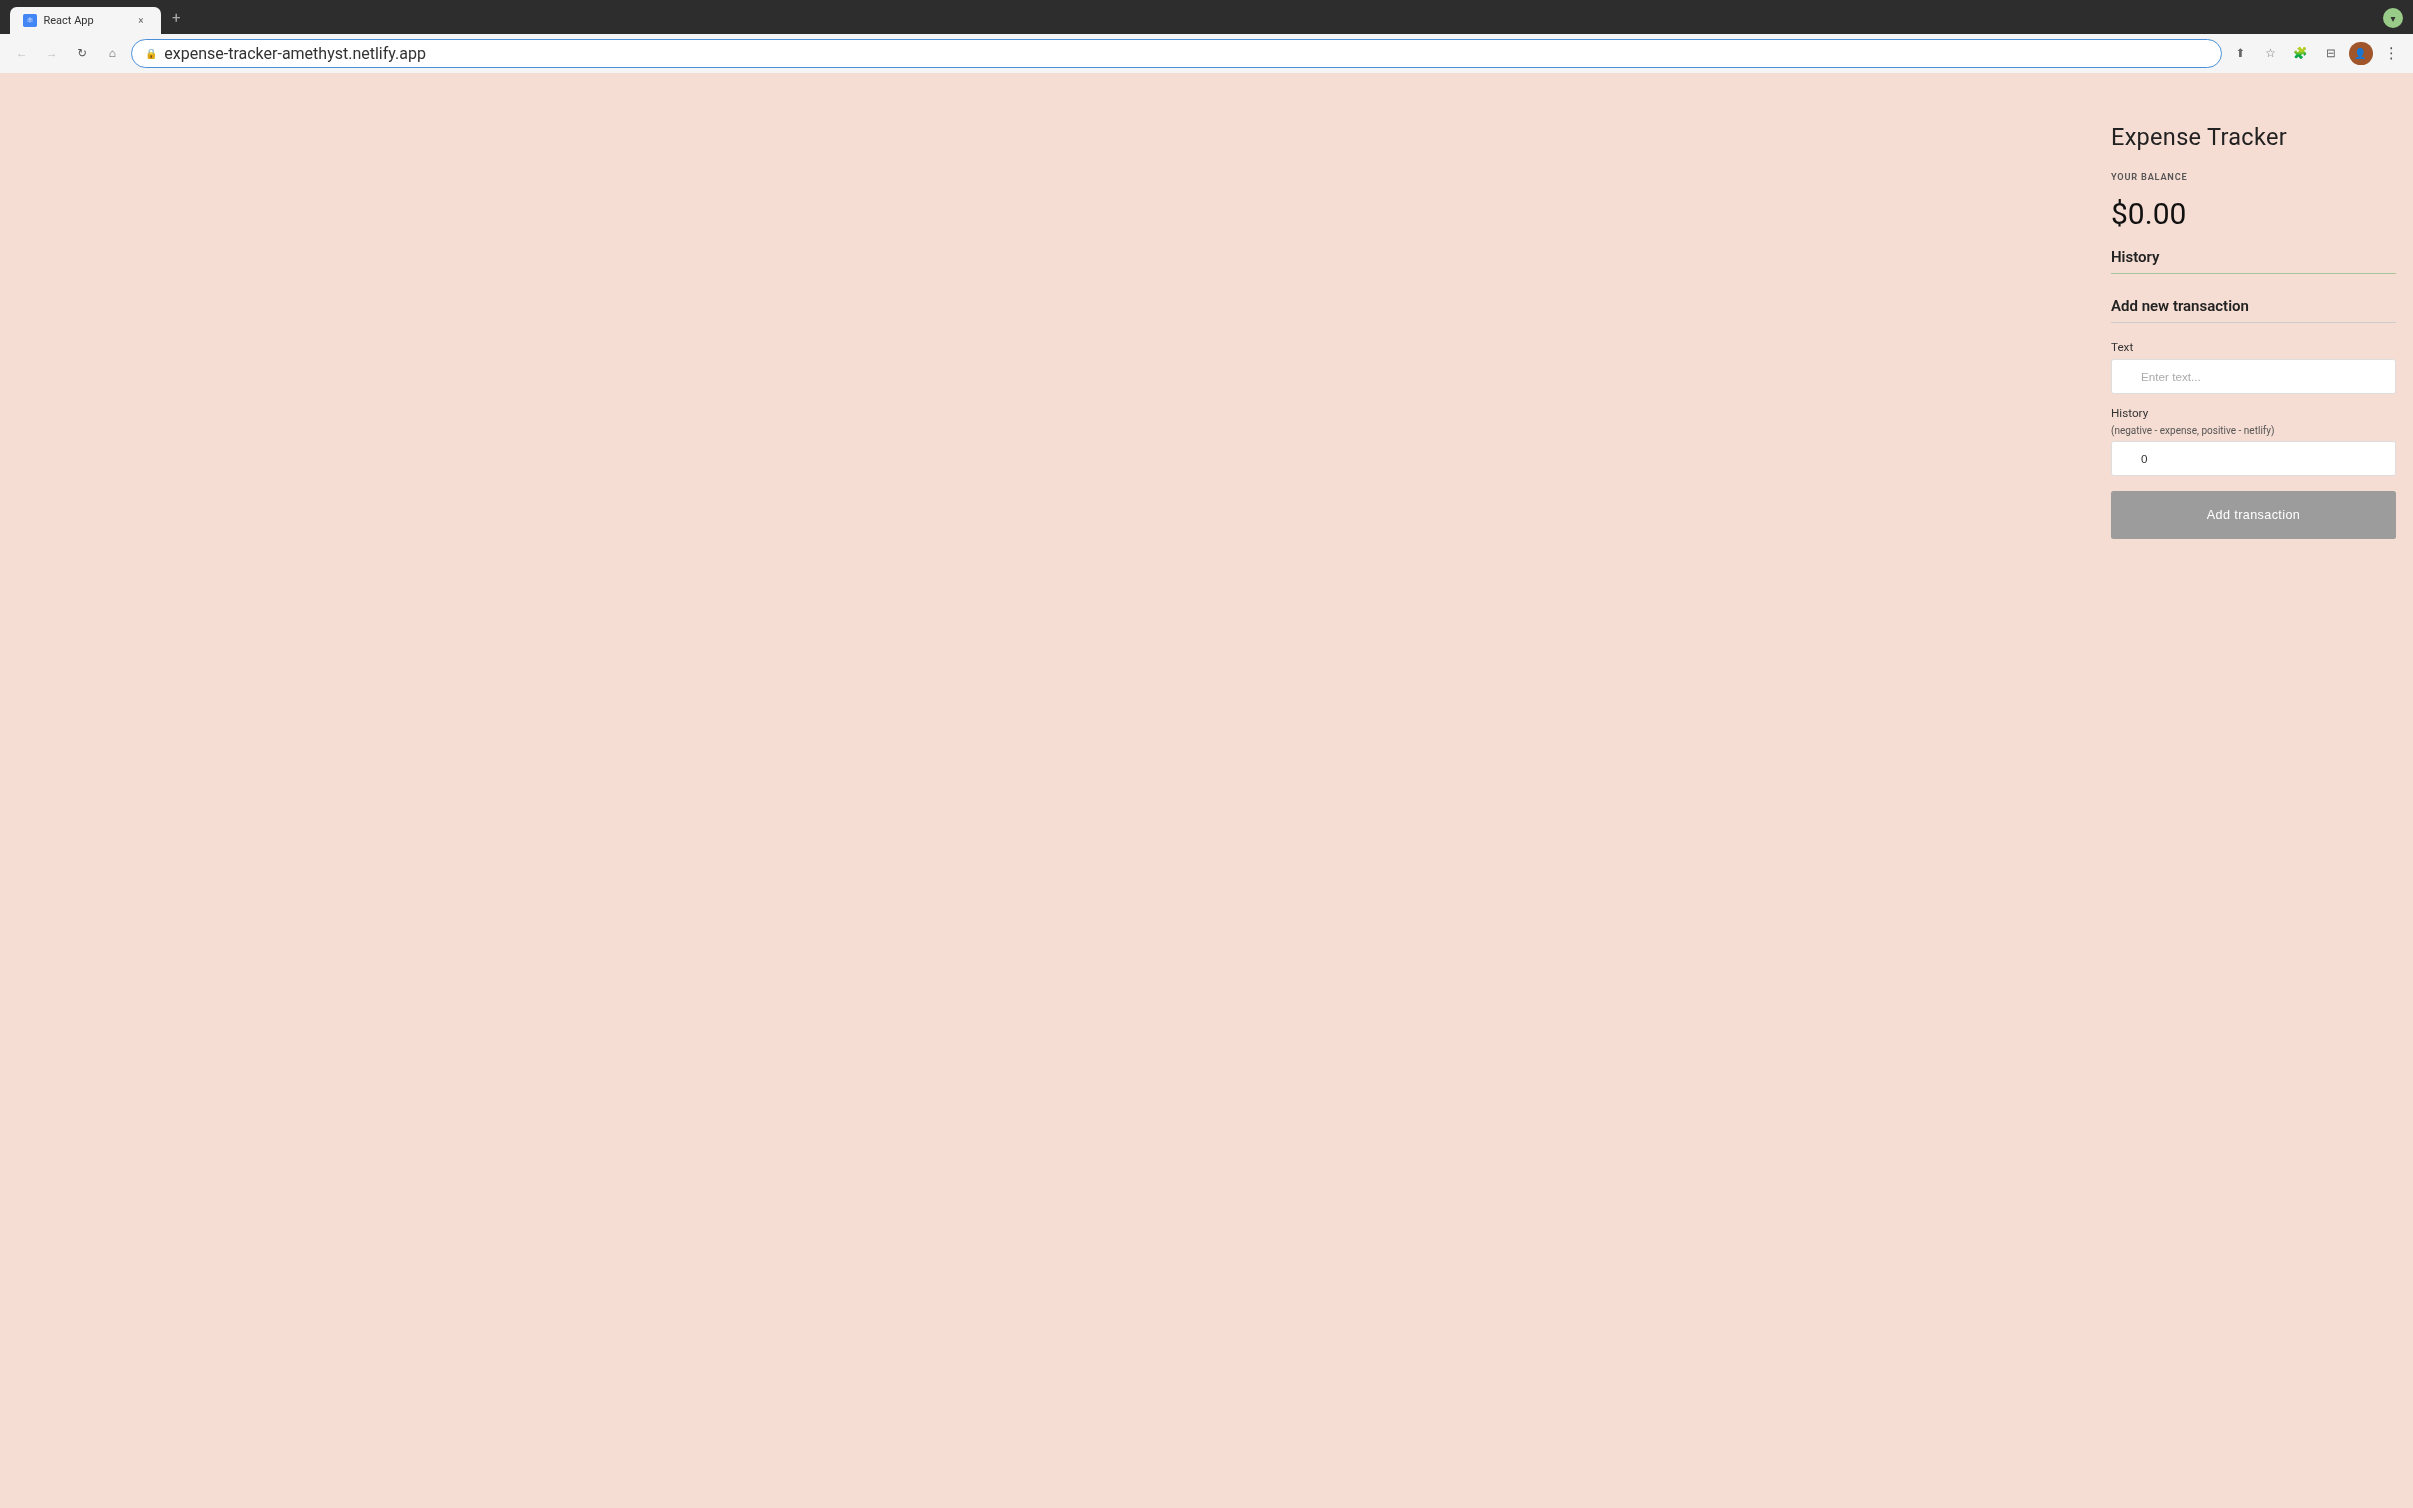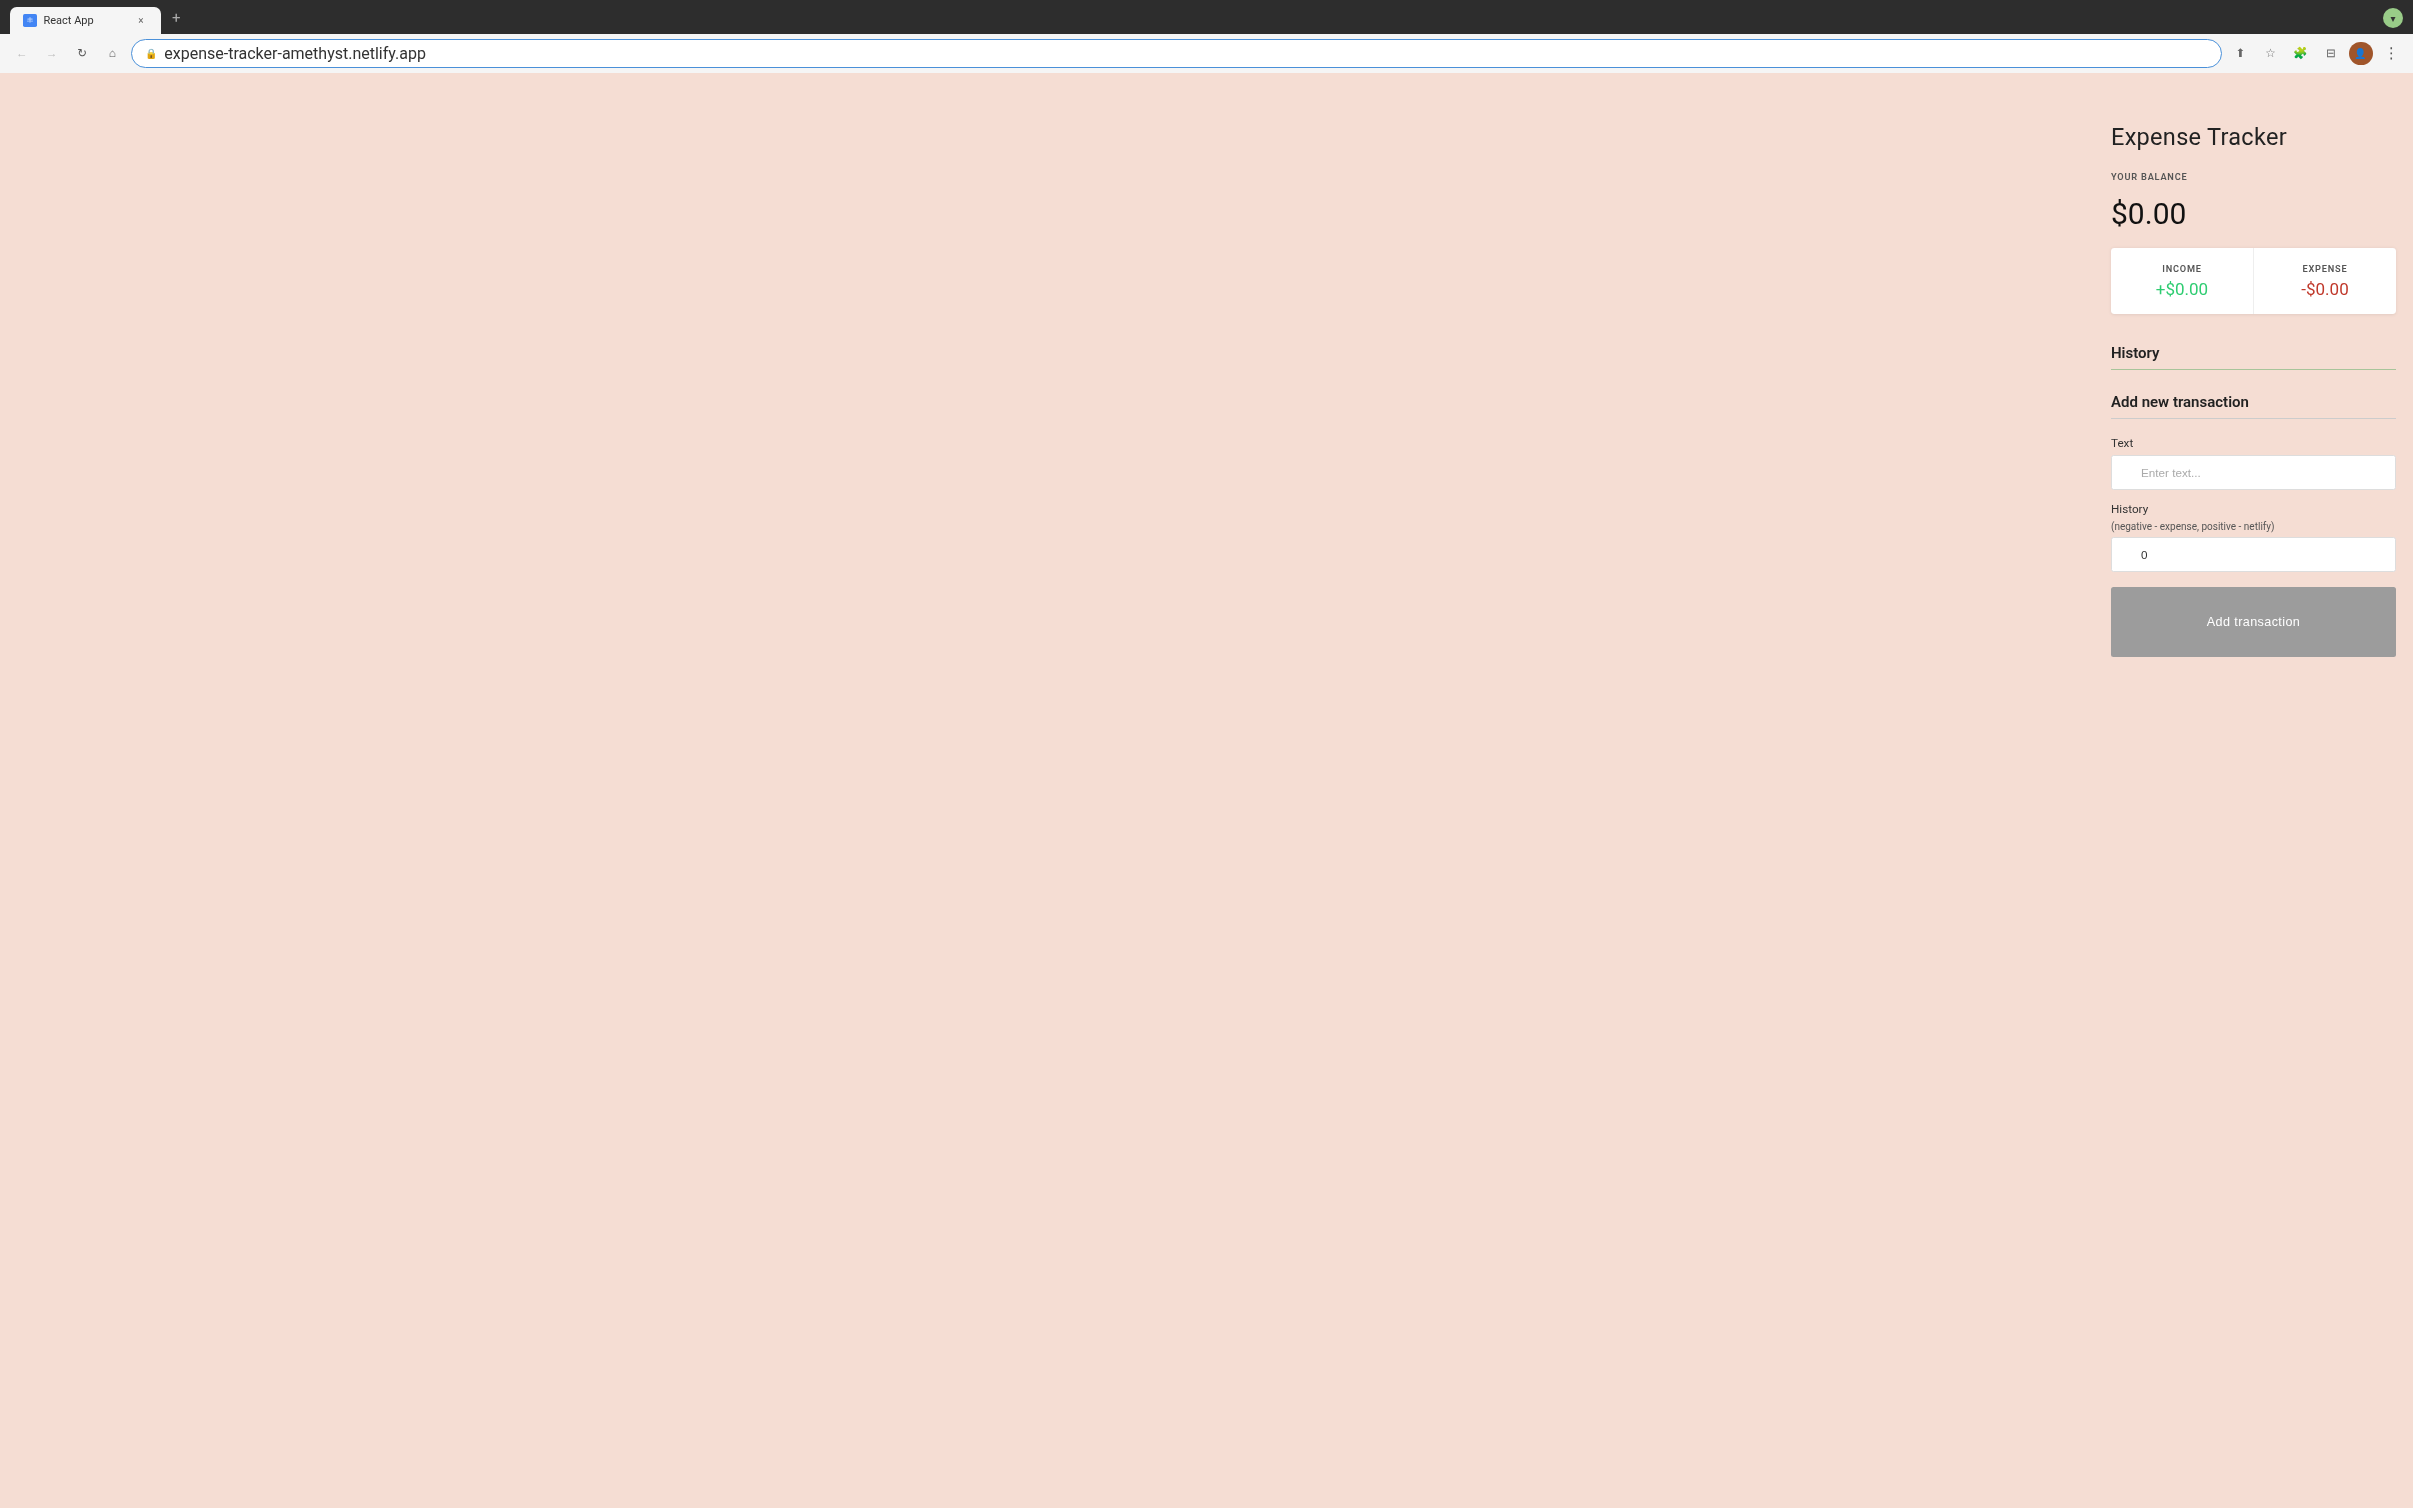--- a/index.html
+++ b/index.html
@@ -284,21 +284,21 @@
       outline: none;
       margin-bottom: 11.7px;
     }
 
     .form-input::placeholder {
       color: #aaa;
     }
 
     .add-transaction-btn {
       width: 100%;
-      padding: 28px;
+      padding: 17px;
       background: #9c9c9c;
       color: #fff;
       border: none;
       border-radius: 2.5px;
       font-size: 12.6px;
       font-weight: 400;
       letter-spacing: 0.4px;
       cursor: pointer;
       margin-top: 3.4px;
     }
@@ -354,30 +354,20 @@
 <div class="page-content">
   <div class="app-container">
 
     <h1 class="app-title">Expense Tracker</h1>
 
     <div class="balance-section">
       <div class="balance-label">YOUR BALANCE</div>
       <div class="balance-amount">$0.00</div>
     </div>
 
-    <div class="income-expense-card">
-      <div class="income-section">
-        <div class="income-expense-label">INCOME</div>
-        <div class="income-amount">+$0.00</div>
-      </div>
-      <div class="expense-section">
-        <div class="income-expense-label">EXPENSE</div>
-        <div class="expense-amount">-$0.00</div>
-      </div>
-    </div>
 
     <div>
       <h2 class="section-title">History</h2>
       <hr class="history-divider">
     </div>
 
     <div>
       <h2 class="section-title">Add new transaction</h2>
       <hr class="add-transaction-divider">
 

